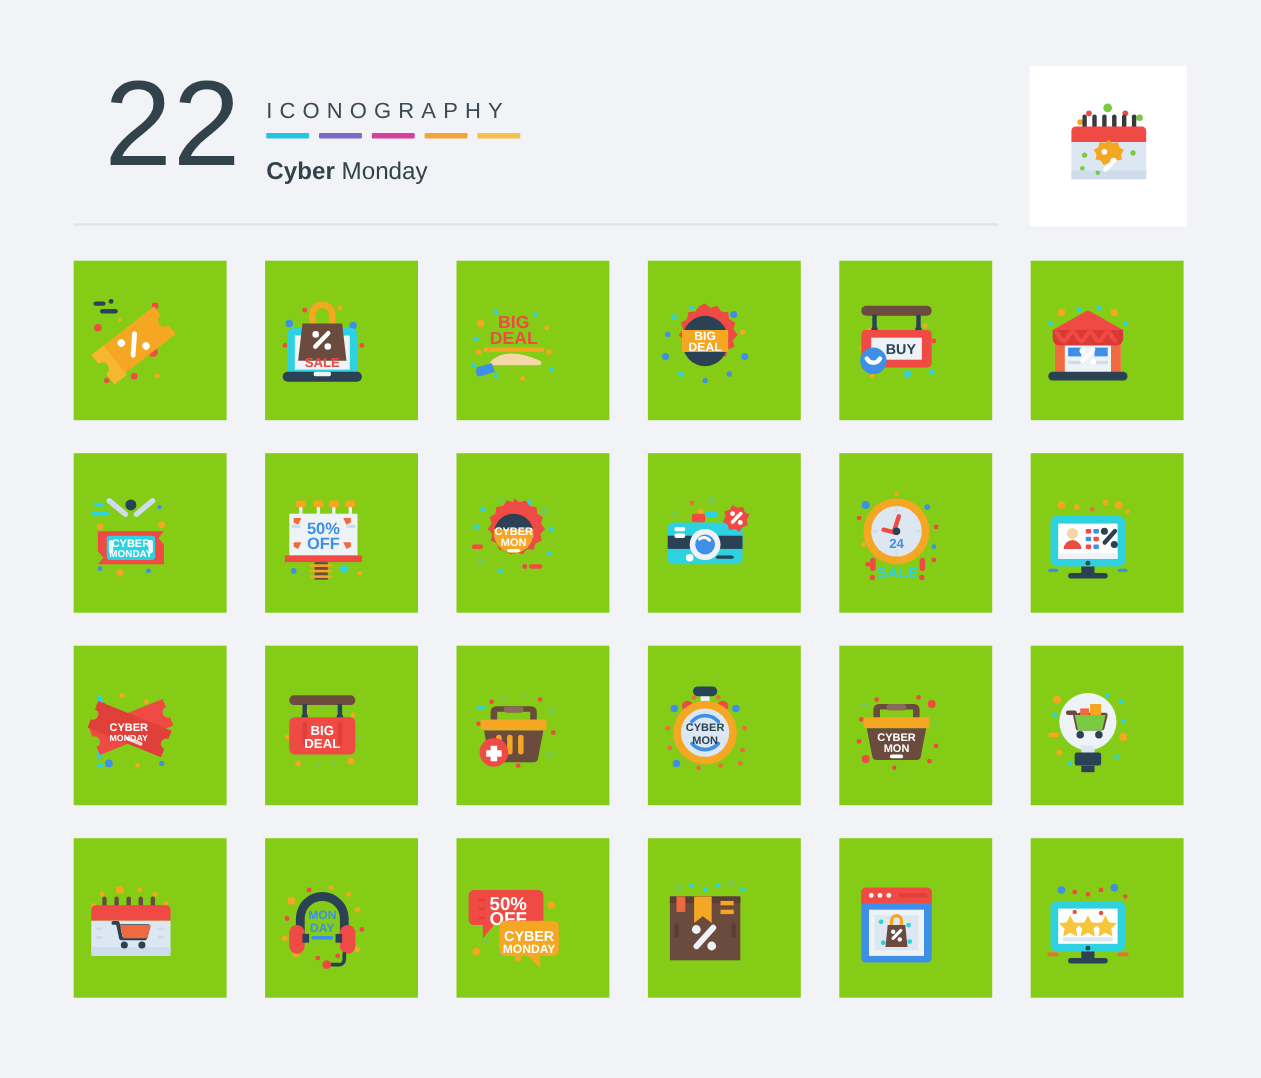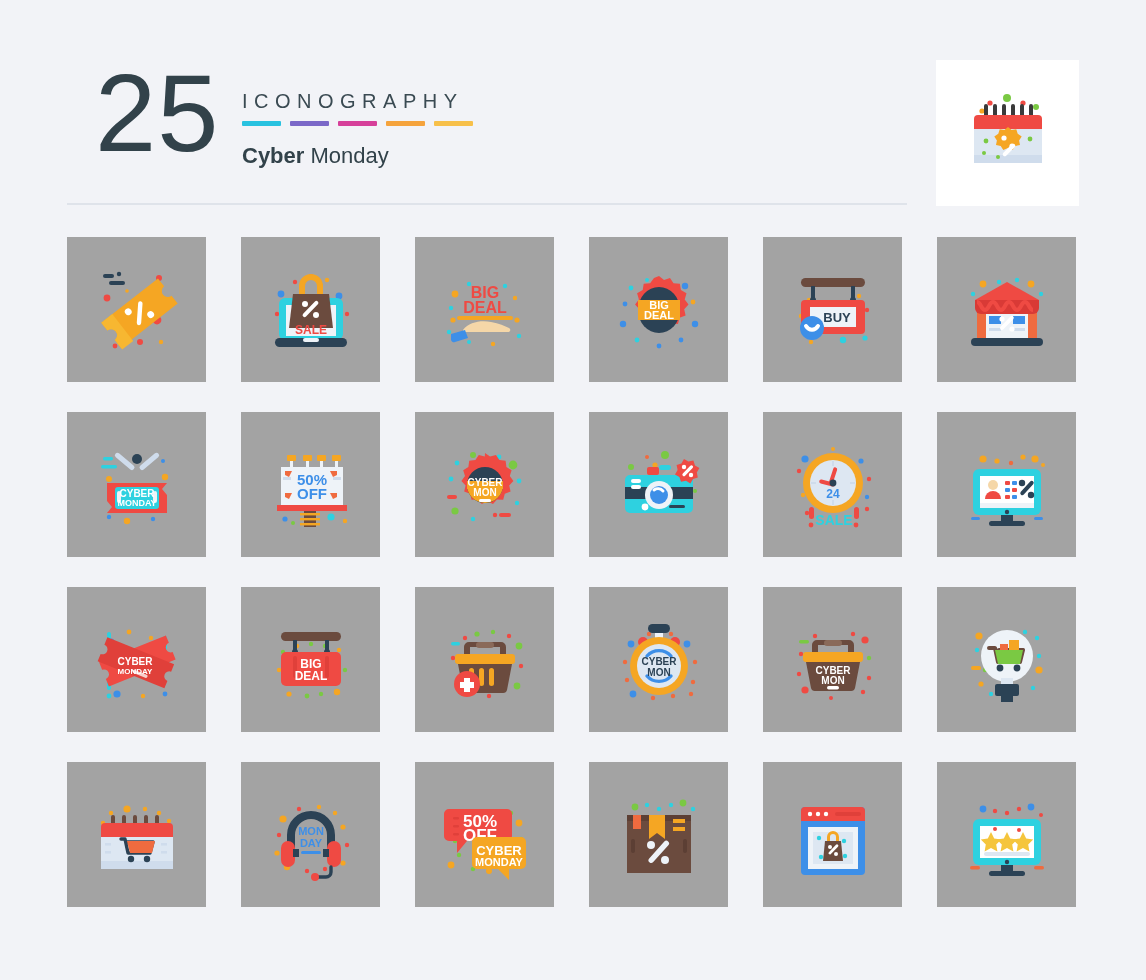--- a/index.html
+++ b/index.html
@@ -39,28 +39,28 @@
     position:absolute;left:936px;top:60px;width:143px;height:146px;
     background:#fff;display:flex;align-items:center;justify-content:center;
   }
   .grid{
     position:absolute;left:67px;top:237px;
     display:grid;
     grid-template-columns:repeat(6,139px);
     grid-template-rows:repeat(4,145px);
     column-gap:35px;row-gap:30px;
   }
-  .cell{background:#a3a3a3;display:flex;align-items:center;justify-content:center;}
+  .cell{background:#84cc16;display:flex;align-items:center;}
   .cell svg, .featured svg{display:block;}
 </style>
 </head>
 <body>
 
 <div class="header">
-  <div class="count">25</div>
+  <div class="count">22</div>
   <div class="brand">
     <div class="iconography">ICONOGRAPHY</div>
     <div class="bars">
       <div class="bar" style="background: rgb(41, 194, 224);"></div>
       <div class="bar" style="background: rgb(123, 104, 200);"></div>
       <div class="bar" style="background: rgb(214, 64, 154);"></div>
       <div class="bar" style="background: rgb(245, 163, 60);"></div>
       <div class="bar" style="background: rgb(247, 192, 74);"></div>
     </div>
     <div class="title">

